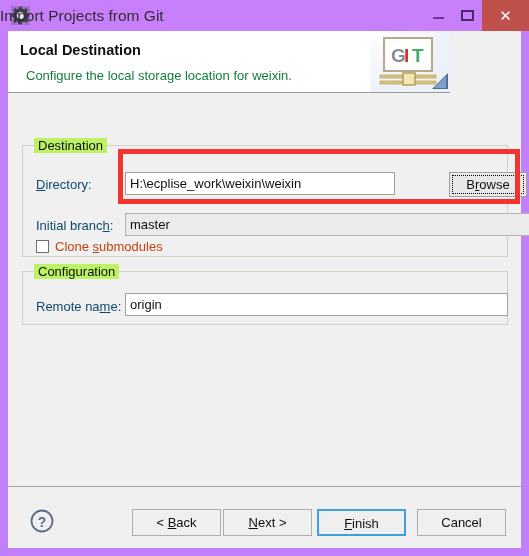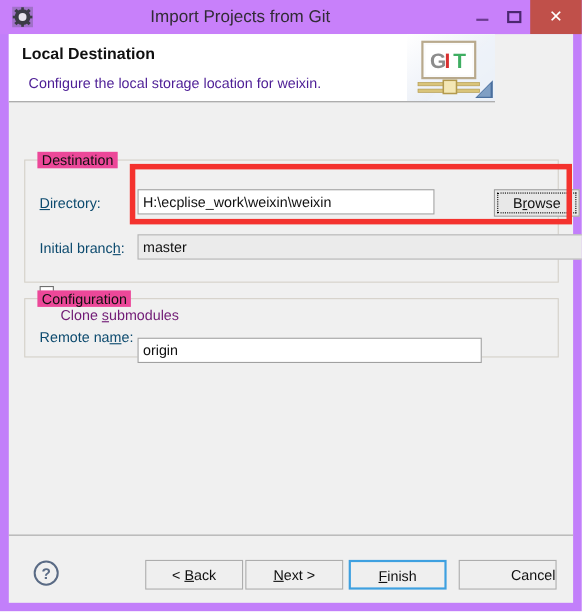--- a/index.html
+++ b/index.html
@@ -38,21 +38,20 @@
     position: absolute;
     left: 11px; top: 6px;
     width: 19px; height: 19px;
   }
   .title-text {
     position: absolute;
     left: 0; top: 0;
     width: 437px;
     height: 31px;
     line-height: 31px;
-    text-align: center;
     font-size: 15.5px;
     color: #312b35;
     font-family: "Liberation Sans", sans-serif;
   }
   .win-btn {
     position: absolute;
     top: 0;
     height: 31px;
     cursor: default;
   }
@@ -110,40 +109,40 @@
     position: absolute;
     left: 12px; top: 11px;
     font-size: 14.5px;
     font-weight: bold;
     color: #101010;
   }
   .header-desc {
     position: absolute;
     left: 18px; top: 37px;
     font-size: 13px;
-    color: #4c1d95;
+    color: #15803d;
   }
 
   
   .git-logo {
     position: absolute;
     right: 0; top: 0;
     width: 80px; height: 61px;
   }
 
   
   .group {
     position: absolute;
     border: 1px solid #d4d0c8;
     box-sizing: border-box;
   }
   .group > .group-title {
     position: absolute;
     top: -8px; left: 11px;
-    background: #ec4899;
+    background: #bef264;
     padding: 0 4px;
     font-size: 13px;
     color: #101010;
   }
   #group-destination {
     left: 14px; top: 114px;
     width: 486px; height: 112px;
   }
   #group-configuration {
     left: 14px; top: 240px;
@@ -221,21 +220,21 @@
     display: flex;
     align-items: center;
     gap: 6px;
   }
   .checkbox-box {
     width: 13px; height: 13px;
     background: #ffffff;
     border: 1px solid #6e6e6e;
     box-sizing: border-box;
   }
-  .checkbox-label { font-size: 13px; color: #701a75; margin-top: 40px; }
+  .checkbox-label { font-size: 13px; color: #c2410c; }
 
   
   .annot-rect {
     position: absolute;
     left: 110px; top: 118px;
     width: 402px; height: 55px;
     border: 5px solid #f4322e;
     box-sizing: border-box;
     pointer-events: none;
   }
@@ -266,21 +265,21 @@
     cursor: default;
     user-select: none;
     font-family: "Liberation Sans", sans-serif;
   }
   #btn-back   { left: 124px; width: 89px; }
   #btn-next   { left: 215px; width: 89px; }
   #btn-finish {
     left: 309px; width: 89px;
     border: 2px solid #3ea0e0;
   }
-  #btn-cancel { left: 409px; width: 89px; text-align: right; }
+  #btn-cancel { left: 409px; width: 89px; }
 </style>
 </head>
 <body>
 
 <div id="screen">
 
   <div class="win-frame">
 
     <div class="titlebar">
       <div class="title-icon">
@@ -371,21 +370,21 @@
         <span class="checkbox-label">Clone <span class="u">s</span>ubmodules</span>
       </div>
 
       <div class="group" id="group-configuration">
         <span class="group-title">Configuration</span>
       </div>
 
       <div class="field-label" style="left:28px; top:268px;">
         Remote na<span class="u">m</span>e:
       </div>
-      <input class="text-input" style="left: 117px; top: 276px; width: 313px;" value="origin">
+      <input class="text-input" style="left: 117px; top: 262px; width: 383px;" value="origin">
 
       <div class="annot-rect"></div>
 
       <div class="footer-sep"></div>
 
       <div class="help-icon">
         <svg width="26" height="26" viewBox="0 0 26 26">
           <circle cx="13" cy="13" r="10.5" fill="none" stroke="#5a6b85" stroke-width="1.8"></circle>
           <text x="13" y="18.5" text-anchor="middle" font-family="Liberation Sans, sans-serif" font-size="14" font-weight="bold" fill="#5a6b85">?</text>
         </svg>

